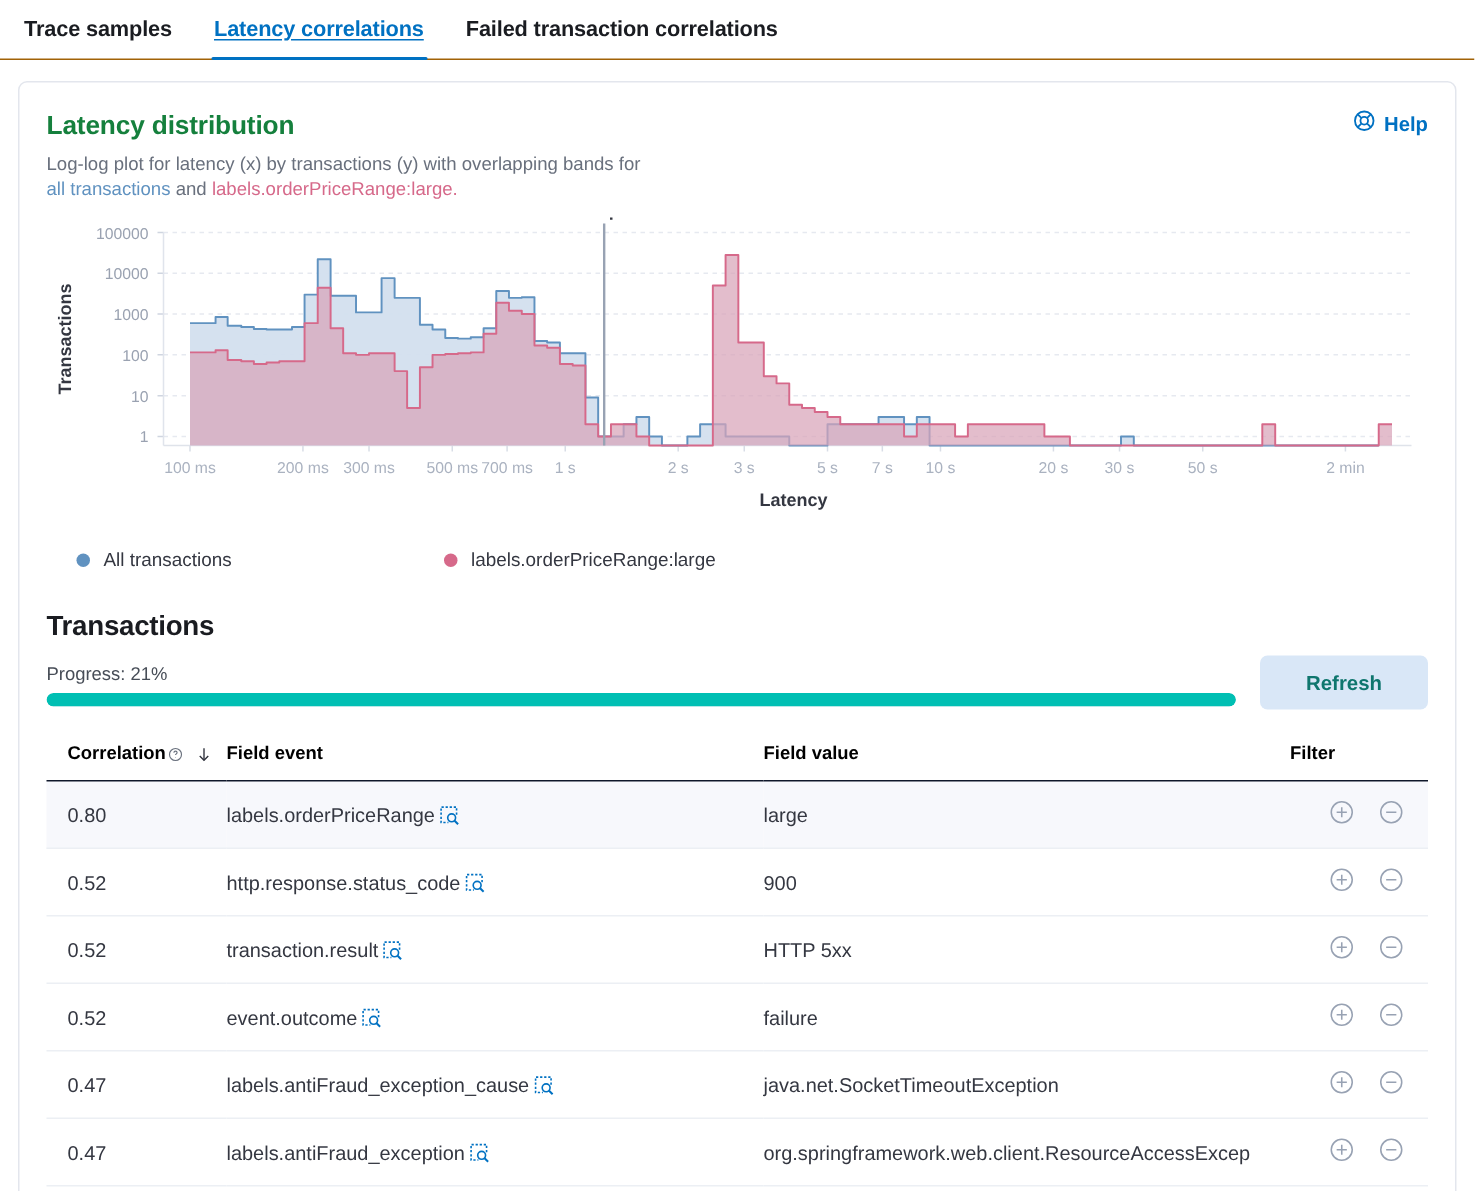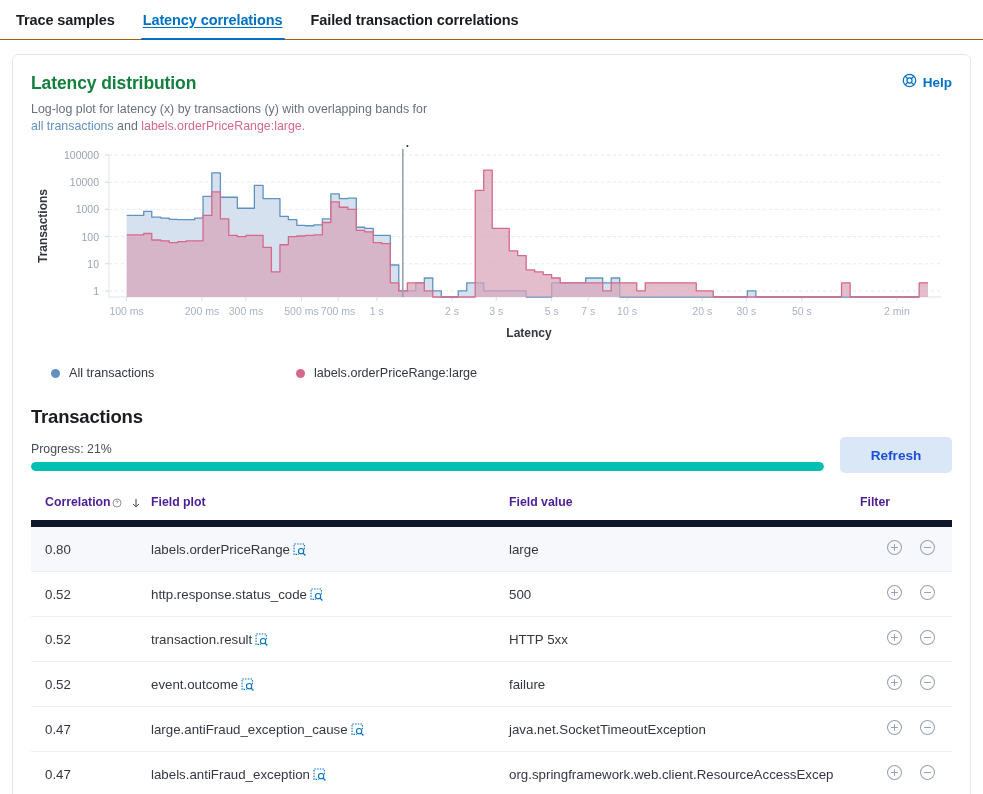--- a/index.html
+++ b/index.html
@@ -130,21 +130,21 @@
     background: #e9edf3;
     overflow: hidden;
   }
   .progress-fill {
     height: 100%;
     background: #00bfb3;
     border-radius: 5px;
   }
   .refresh-btn {
     background: #d9e7f7;
-    color: #1d4ed8;
+    color: #0f766e;
     border: none;
     border-radius: 5px;
     font-size: 13.6px;
     font-weight: 700;
     font-family: "Liberation Sans", sans-serif;
     padding: 0 20px;
     height: 36px;
     min-width: 112px;
     cursor: pointer;
   }
@@ -153,23 +153,23 @@
   table.corr-table {
     width: 100%;
     border-collapse: collapse;
     margin-top: 22px;
     font-size: 13.3px;
   }
   table.corr-table th {
     text-align: left;
     font-size: 12.3px;
     font-weight: 700;
-    color: #4c1d95;
+    color: #000000;
     padding: 0 0 11px 0;
-    border-bottom: 7px solid #0f172a;
+    border-bottom: 1px solid #0f172a;
     white-space: nowrap;
   }
   table.corr-table td {
     padding: 12px 0;
     border-bottom: 1px solid #eceff4;
     color: #343741;
     vertical-align: middle;
   }
   .col-corr { width: 120px; padding-left: 14px !important; }
   .col-name { width: 358px; }
@@ -329,21 +329,21 @@
                 <path d="M6.3 6.1c0-1 .8-1.7 1.7-1.7s1.7.7 1.7 1.6c0 1.3-1.6 1.3-1.7 2.6"></path>
                 <circle cx="8" cy="11.3" r="0.45" fill="#69707d" stroke="none"></circle>
               </svg>
               <svg width="12" height="12" viewBox="0 0 16 16" fill="none" stroke="#343741" stroke-width="1.25" style="vertical-align:-2px;margin-left:3px">
                 <line x1="8" y1="2.5" x2="8" y2="13"></line>
                 <polyline points="4.2,9.3 8,13.2 11.8,9.3"></polyline>
               </svg>
             </span>
         </th>
         <th class="col-name">
-          <span>Field plot</span>
+          <span>Field event</span>
         </th>
         <th class="col-val">
           <span>Field value</span>
         </th>
         <th class="col-filter">
           <span>Filter</span>
         </th>
       </tr>
     </thead>
     <tbody id="tbody">
@@ -388,21 +388,21 @@
               <span class="icon-btn">
                 <svg width="15" height="15" viewBox="0 0 16 16" fill="none" stroke="#0071c2" stroke-width="1.15">
                   <path d="M13.2 7.6V2.2H2.2v11h5.2" stroke-dasharray="1.6 1.3"></path>
                   <circle cx="9.7" cy="9.8" r="2.8"></circle>
                   <line x1="11.8" y1="11.9" x2="14.3" y2="14.4" stroke-width="1.4"></line>
                 </svg>
               </span>
             </span>
           </td>
           <td class="col-val">
-            <div class="cell-val">500</div>
+            <div class="cell-val">900</div>
           </td>
           <td class="col-filter"><span class="filter-icons">
               <span class="icon-btn">
                 <svg width="17" height="17" viewBox="0 0 18 18" fill="none" stroke="#98a2b3" stroke-width="1.1">
                   <circle cx="9" cy="9" r="7.4"></circle>
                   <line x1="9" y1="5.4" x2="9" y2="12.6"></line>
                   <line x1="5.4" y1="9" x2="12.6" y2="9"></line>
                 </svg>
               </span>
               <span class="icon-btn">
@@ -476,21 +476,21 @@
                   <circle cx="9" cy="9" r="7.4"></circle>
                   <line x1="5.4" y1="9" x2="12.6" y2="9"></line>
                 </svg>
               </span>
             </span></td>
         </tr>
         <tr>
           <td class="col-corr">0.47</td>
           <td class="col-name">
             <span class="cell-name">
-              <span>large.antiFraud_exception_cause</span>
+              <span>labels.antiFraud_exception_cause</span>
               <span class="icon-btn">
                 <svg width="15" height="15" viewBox="0 0 16 16" fill="none" stroke="#0071c2" stroke-width="1.15">
                   <path d="M13.2 7.6V2.2H2.2v11h5.2" stroke-dasharray="1.6 1.3"></path>
                   <circle cx="9.7" cy="9.8" r="2.8"></circle>
                   <line x1="11.8" y1="11.9" x2="14.3" y2="14.4" stroke-width="1.4"></line>
                 </svg>
               </span>
             </span>
           </td>
           <td class="col-val">

